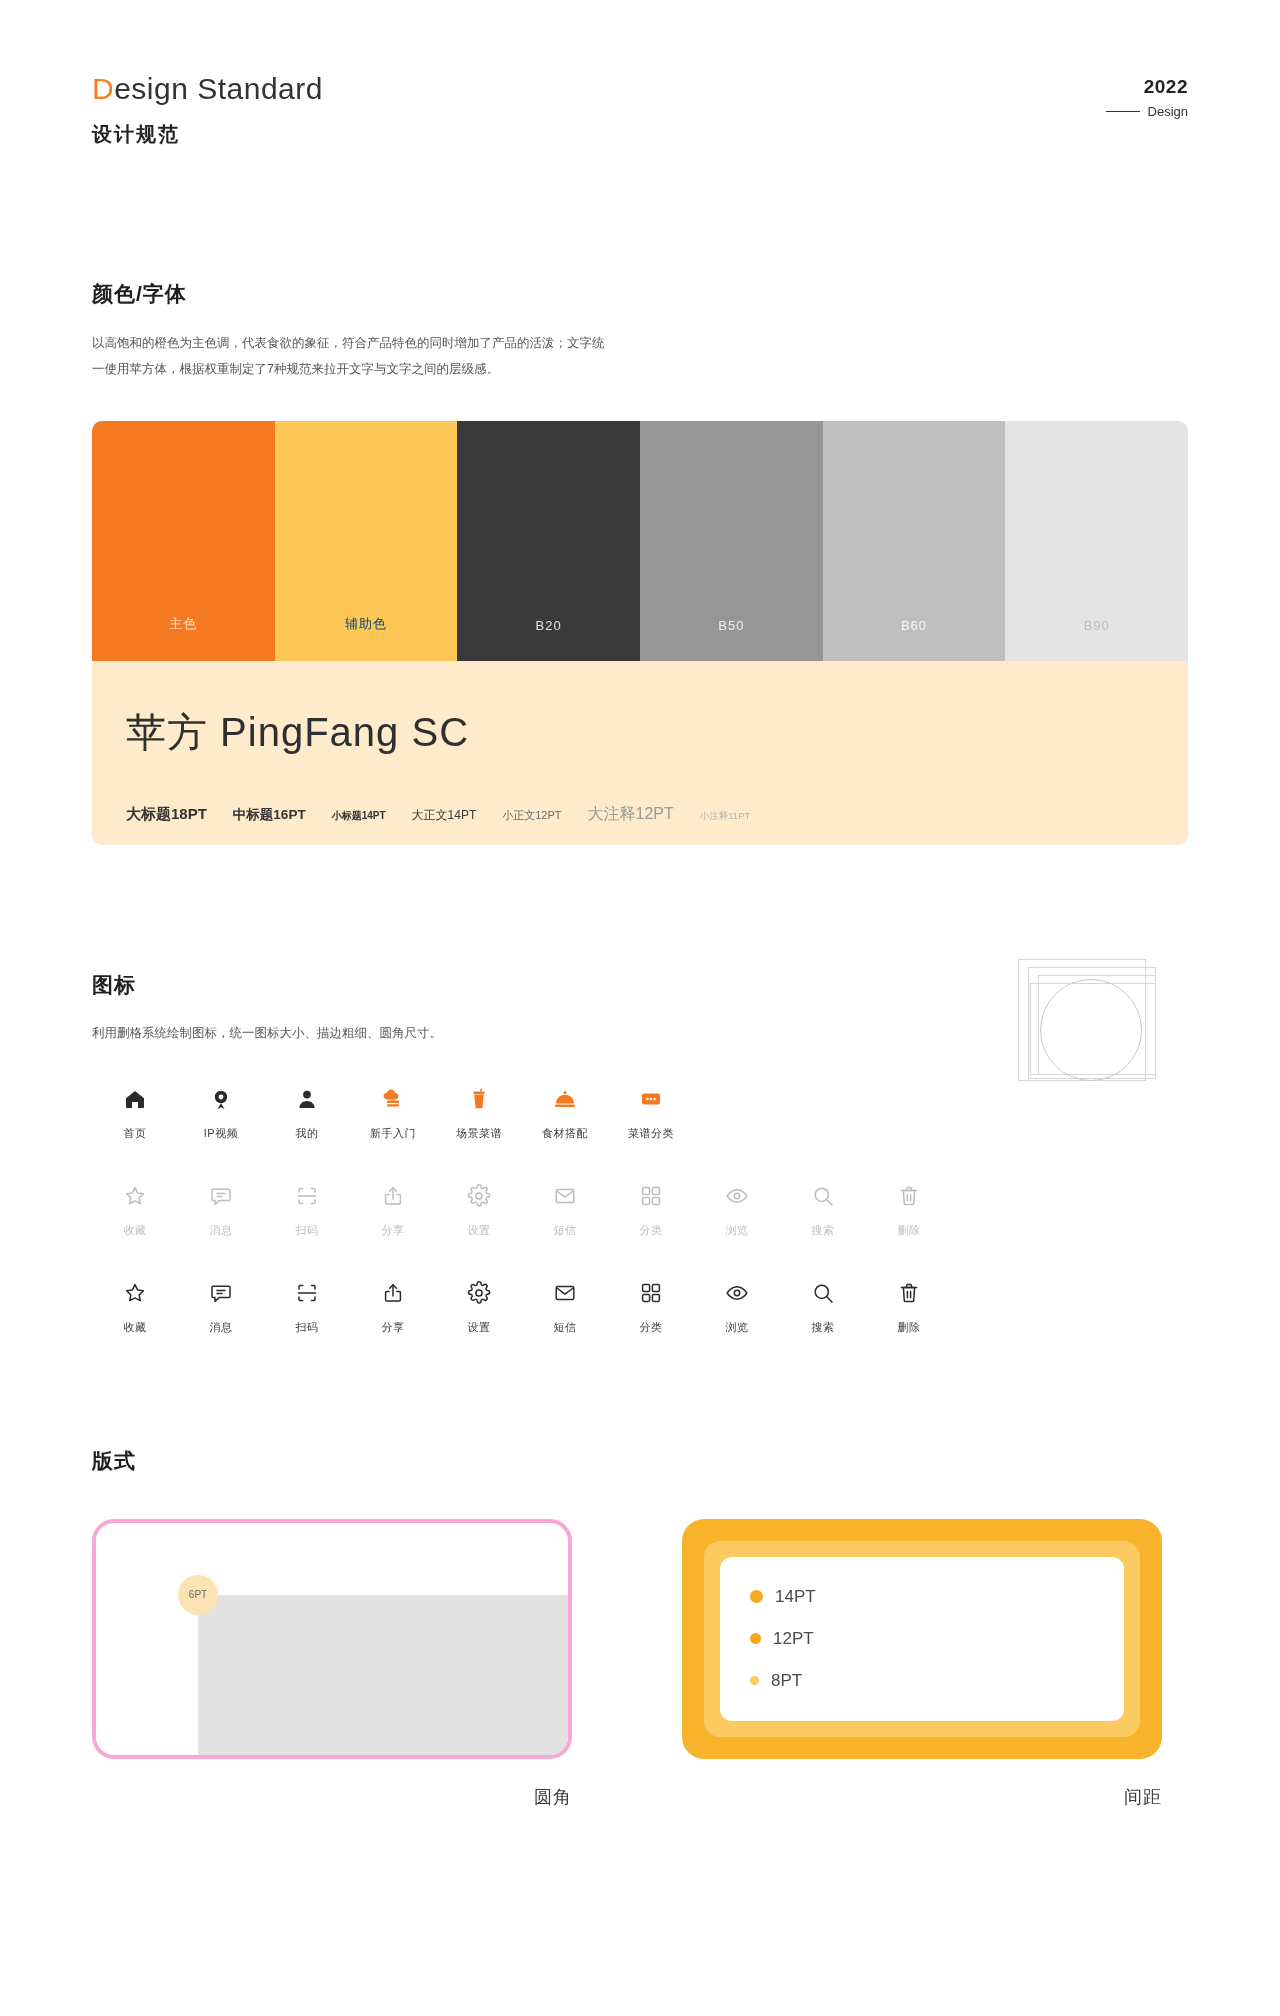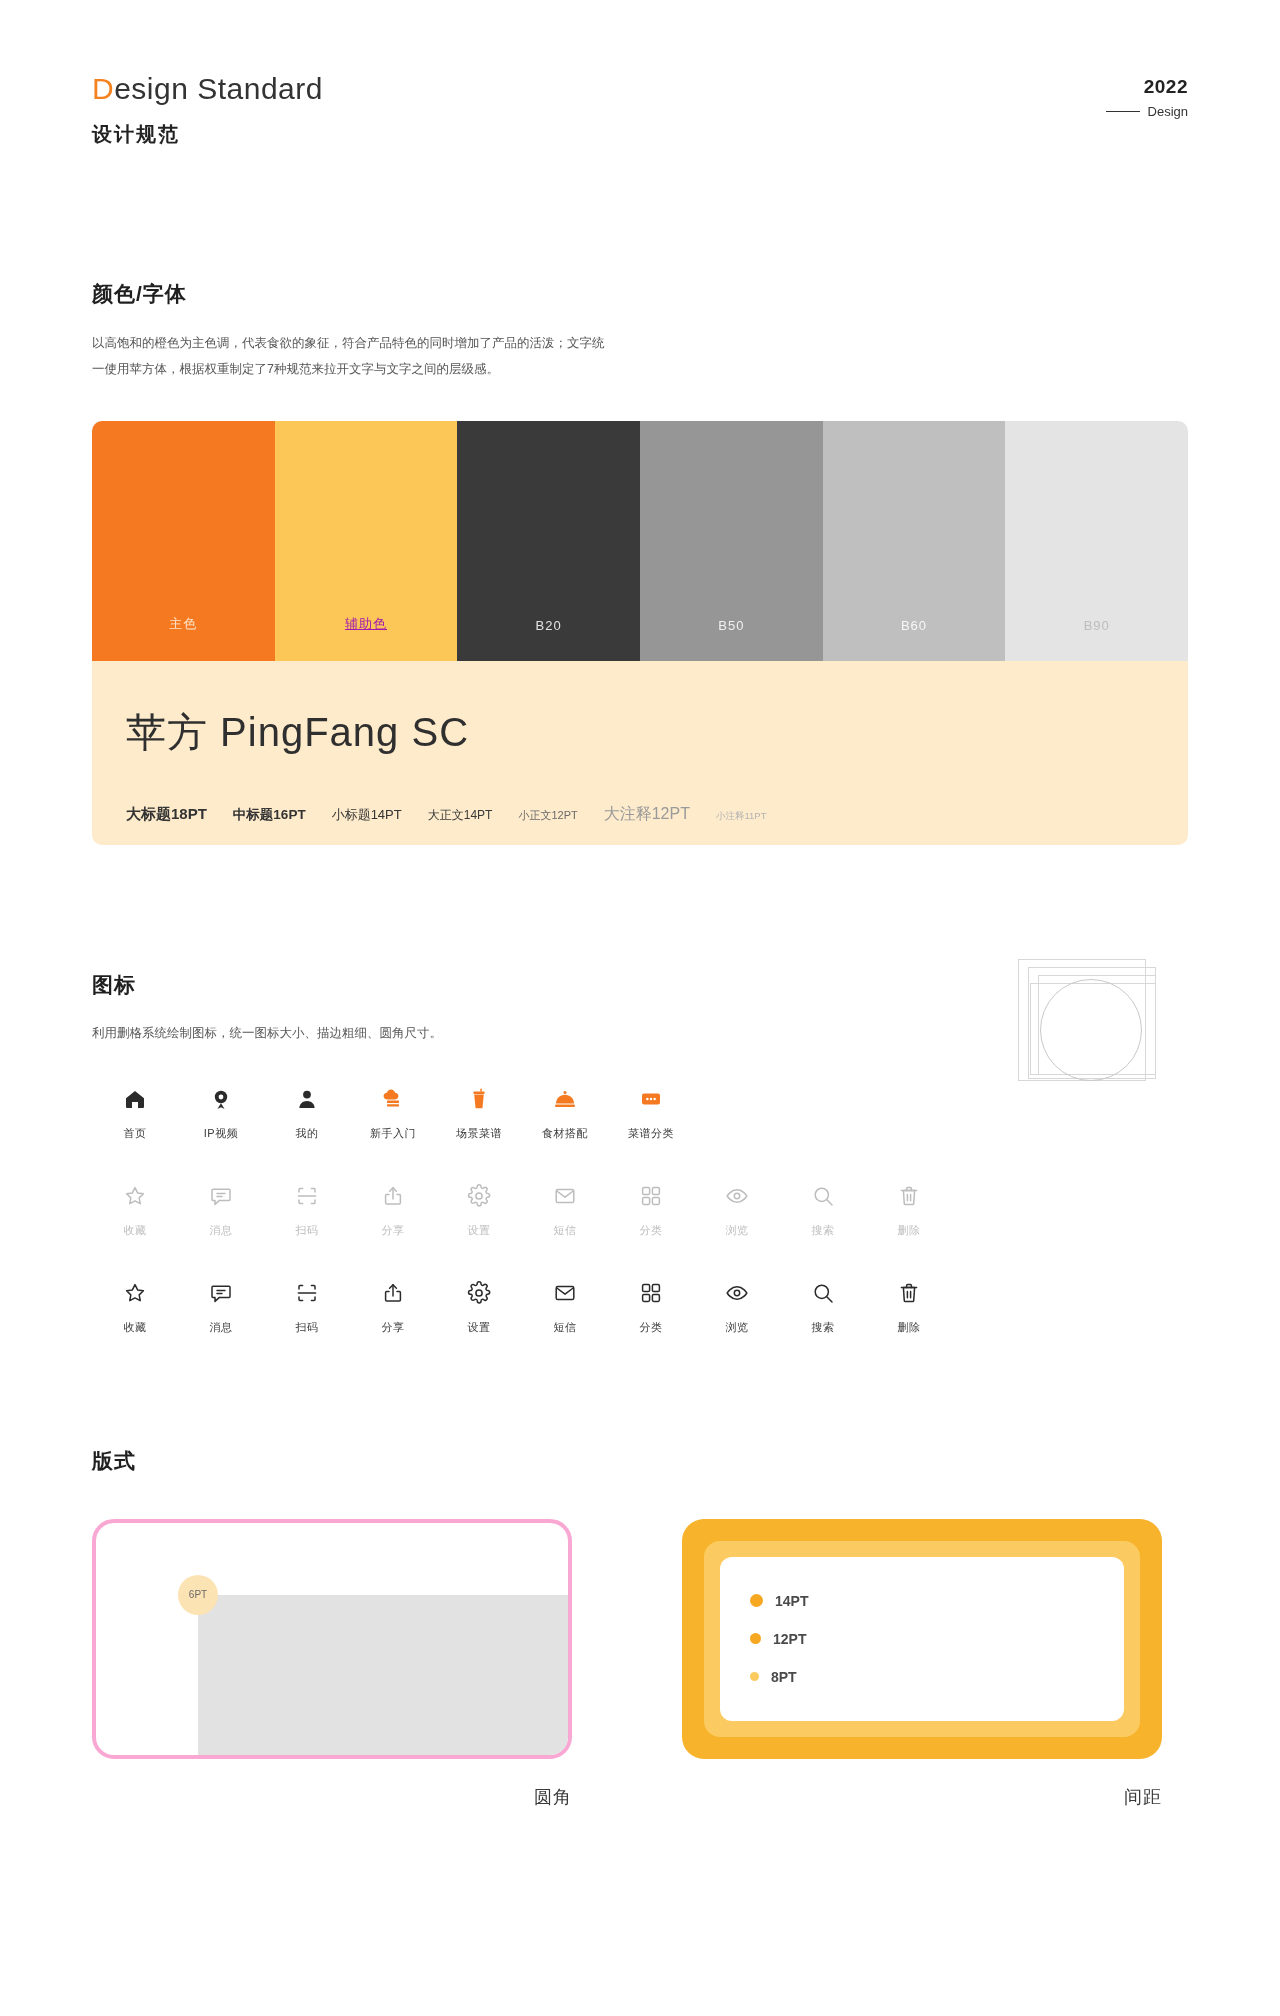--- a/index.html
+++ b/index.html
@@ -121,21 +121,21 @@
   .font-scale {
     display: flex;
     align-items: baseline;
     gap: 26px;
     margin-top: 44px;
     flex-wrap: wrap;
   }
   .fs-item { color: #333; white-space: nowrap; }
   .fs-1 { font-size: 15px; font-weight: 700; }
   .fs-2 { font-size: 13.5px; font-weight: 700; }
-  .fs-3 { font-size: 13px; font-weight: 400; }
+  .fs-3 { font-size: 10px; font-weight: 700; }
   .fs-4 { font-size: 12px; color: #3a3a3a; }
   .fs-5 { font-size: 11px; color: #6a6a6a; }
   .fs-6 { font-size: 16px; color: #9a9a9a; }
   .fs-7 { font-size: 9.5px; color: #b4b4b4; }
 
   
   #icons-section { margin-top: 126px; position: relative; }
   .icon-grid-demo {
     position: absolute;
     right: 92px;
@@ -249,21 +249,21 @@
   }
   .spacing-line {
     display: flex;
     align-items: center;
     gap: 12px;
   }
   .dot { border-radius: 50%; background: #F7A823; }
   .dot.d14 { width: 13px; height: 13px; }
   .dot.d12 { width: 11px; height: 11px; }
   .dot.d8  { width: 9px; height: 9px; background: #FBCB61; }
-  .spacing-line .txt { font-size: 14px; color: #4a4a4a; font-weight: bold; }
+  .spacing-line .txt { font-size: 17px; color: #4a4a4a; }
   .caption {
     text-align: right;
     font-size: 18px;
     color: #3a3a3a;
     margin-top: 26px;
     letter-spacing: 1px;
   }
 </style>
 </head>
 <body>
@@ -287,21 +287,21 @@
   <div class="section" id="colors-section">
     <div class="section-title">颜色/字体</div>
     <div class="section-desc">以高饱和的橙色为主色调，代表食欲的象征，符合产品特色的同时增加了产品的活泼；文字统一使用苹方体，根据权重制定了7种规范来拉开文字与文字之间的层级感。</div>
 
     <div class="palette-card">
       <div class="swatches" id="swatches">
           <div class="swatch" style="background: rgb(244, 121, 32);">
             <span style="color: rgb(255, 227, 200);">主色</span>
           </div>
           <div class="swatch" style="background: rgb(252, 199, 86);">
-            <span style="color: #a21caf; text-decoration: underline;">辅助色</span>
+            <span style="color: #0c4a6e;">辅助色</span>
           </div>
           <div class="swatch" style="background: rgb(58, 58, 58);">
             <span style="color: rgb(227, 227, 227);">B20</span>
           </div>
           <div class="swatch" style="background: rgb(150, 150, 150);">
             <span style="color: rgb(240, 240, 240);">B50</span>
           </div>
           <div class="swatch" style="background: rgb(191, 191, 191);">
             <span style="color: rgb(247, 247, 247);">B60</span>
           </div>

